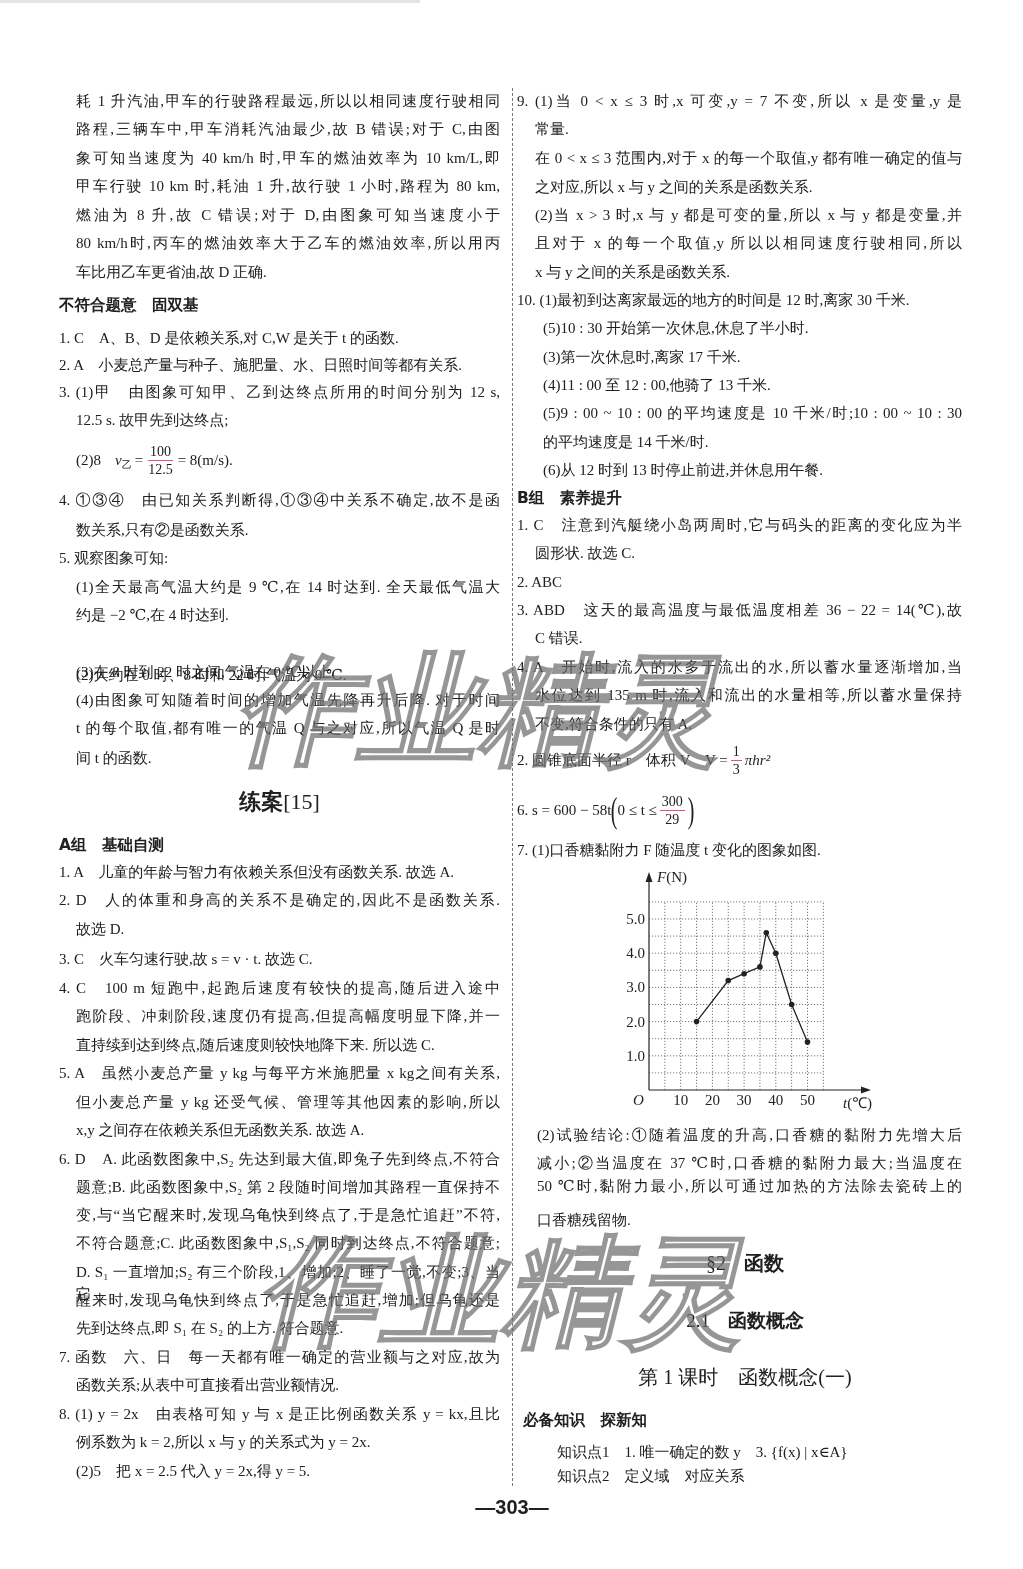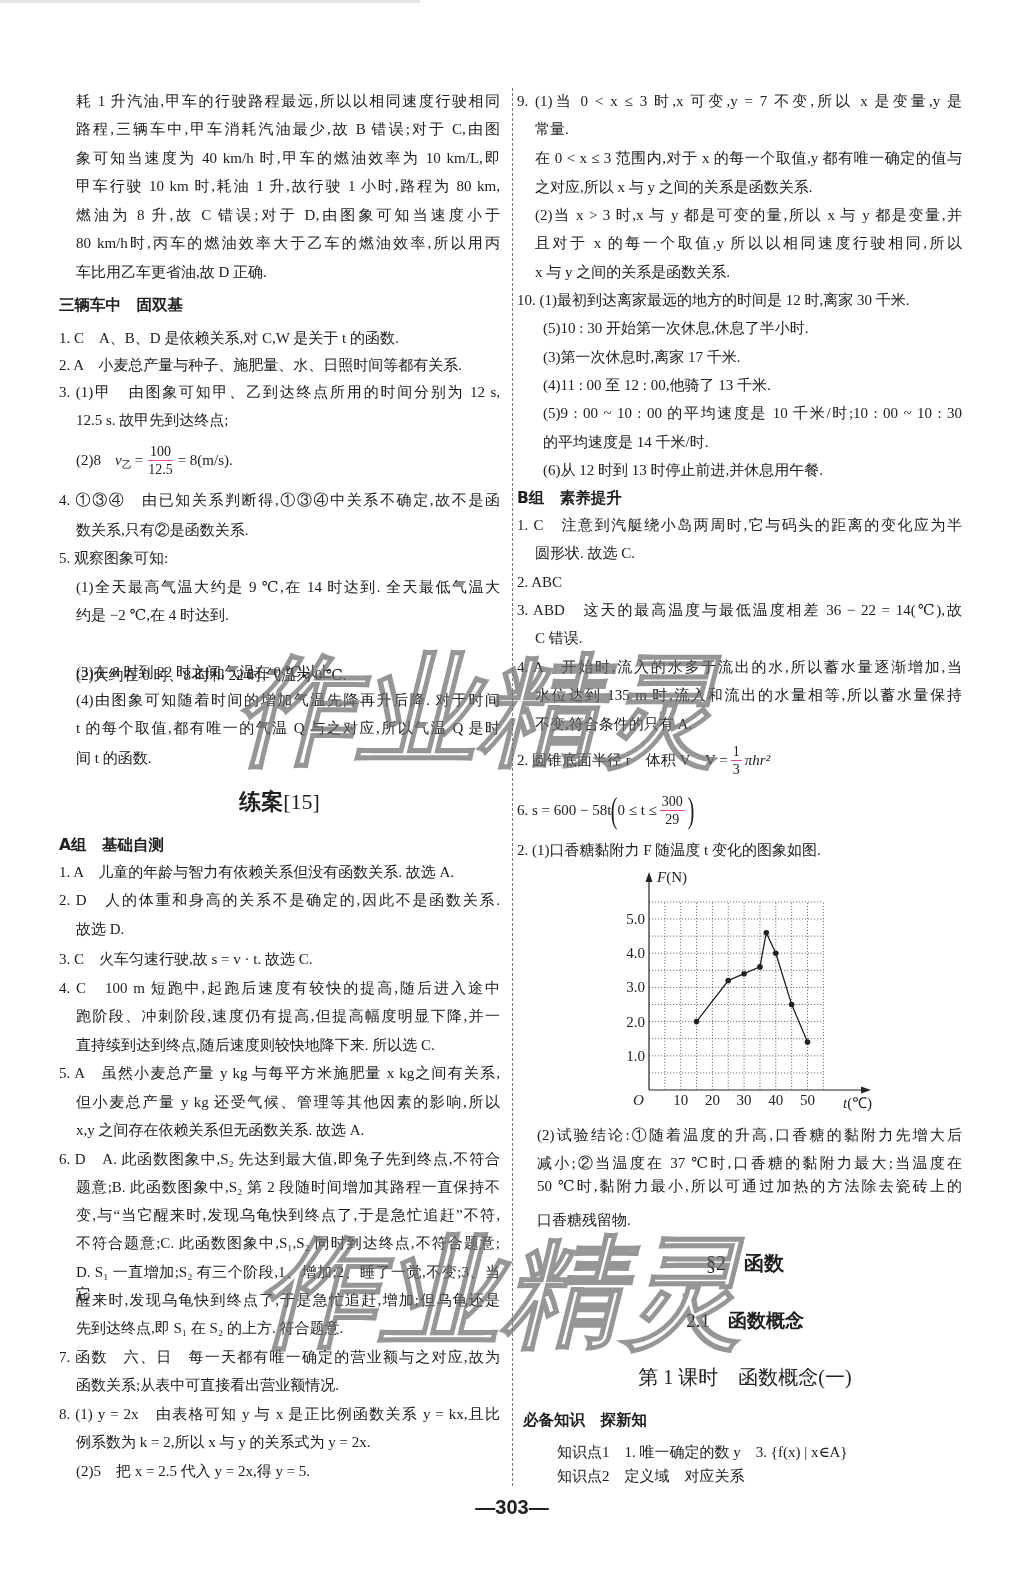--- a/index.html
+++ b/index.html
@@ -64,21 +64,21 @@
     <div class="ln L1 full" style="top:90px">耗 1 升汽油,甲车的行驶路程最远,所以以相同速度行驶相同</div>
     <div class="ln L1 full" style="top:118px">路程,三辆车中,甲车消耗汽油最少,故 B 错误;对于 C,由图</div>
     <div class="ln L1 full" style="top:147px">象可知当速度为 40 km/h 时,甲车的燃油效率为 10 km/L,即</div>
     <div class="ln L1 full" style="top:175px">甲车行驶 10 km 时,耗油 1 升,故行驶 1 小时,路程为 80 km,</div>
     <div class="ln L1 full" style="top:204px">燃油为 8 升,故 C 错误;对于 D,由图象可知当速度小于</div>
     <div class="ln L1 full" style="top:232px">80 km/h时,丙车的燃油效率大于乙车的燃油效率,所以用丙</div>
     <div class="ln L1" style="top:261px">车比用乙车更省油,故 D 正确.</div>
   </div>
 
   <div>
-    <div class="ln L0 hd" style="top:294px">三辆车中　固双基</div>
+    <div class="ln L0 hd" style="top:294px">不符合题意　固双基</div>
     <div class="ln L0" style="top:327px">1. C　A、B、D 是依赖关系,对 C,W 是关于 t 的函数.</div>
     <div class="ln L0" style="top:354px">2. A　小麦总产量与种子、施肥量、水、日照时间等都有关系.</div>
     <div class="ln L0 full" style="top:381px">3. (1)甲　由图象可知甲、乙到达终点所用的时间分别为 12 s,</div>
     <div class="ln L1" style="top:409px">12.5 s. 故甲先到达终点;</div>
     <div class="ln L1 fl" style="top:440px;height:40px">
       <span>(2)8</span>
       <span class="gap"></span>
       <span class="var">v</span>
       <span class="sub">乙</span>
       <span>=</span>
@@ -175,21 +175,21 @@
       <span>6. s = 600 − 58t</span>
       <span class="paren">(</span>
       <span>0 ≤ t ≤</span>
       <span class="frac">
         <span class="num">300</span>
         <span class="den">29</span>
       </span>
       <span class="paren">)</span>
     </div>
 
-    <div class="ln R0" style="top:839px">2. (1)口香糖黏附力 F 随温度 t 变化的图象如图.</div>
+    <div class="ln R0" style="top:839px">7. (1)口香糖黏附力 F 随温度 t 变化的图象如图.</div>
 
     <svg class="chart" viewBox="0 0 290 252" xmlns="http://www.w3.org/2000/svg">
         <line x1="64.85" y1="228" x2="64.85" y2="39.89999999999998" class="grid"></line>
         <line x1="80.7" y1="228" x2="80.7" y2="39.89999999999998" class="grid"></line>
         <line x1="96.55" y1="228" x2="96.55" y2="39.89999999999998" class="grid"></line>
         <line x1="112.4" y1="228" x2="112.4" y2="39.89999999999998" class="grid"></line>
         <line x1="128.25" y1="228" x2="128.25" y2="39.89999999999998" class="grid"></line>
         <line x1="144.1" y1="228" x2="144.1" y2="39.89999999999998" class="grid"></line>
         <line x1="159.95" y1="228" x2="159.95" y2="39.89999999999998" class="grid"></line>
         <line x1="175.8" y1="228" x2="175.8" y2="39.89999999999998" class="grid"></line>

